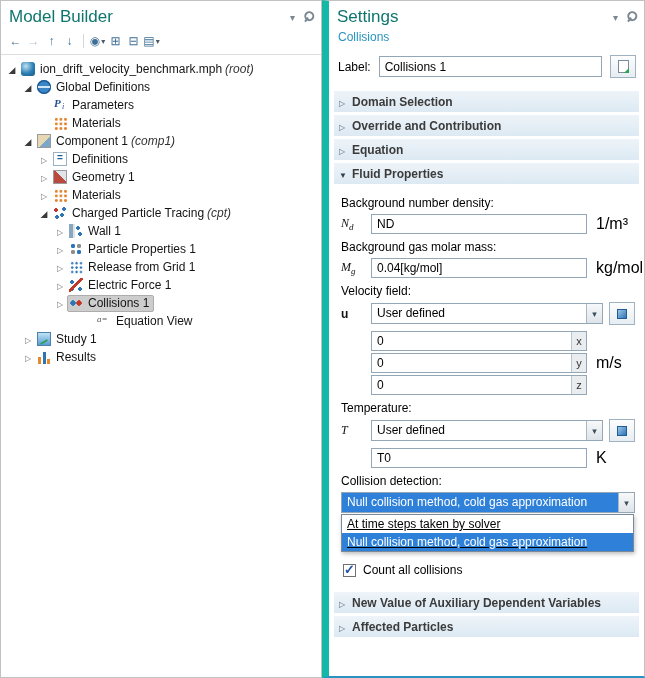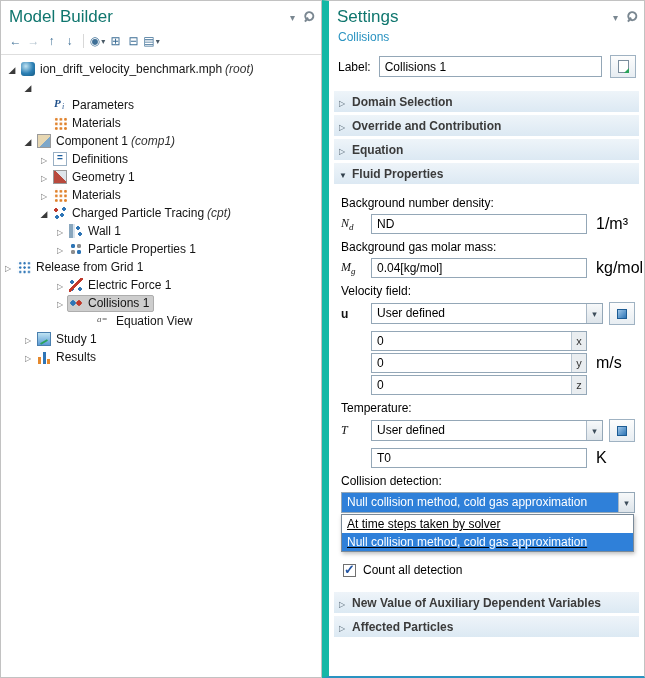--- a/index.html
+++ b/index.html
@@ -163,20 +163,24 @@
       <div class="trow" style="padding-left:4px">
         <span class="exp e"></span>
         <span class="tsel">
             <span class="ticon i-comsol"></span>
             <span class="tlabel">ion_drift_velocity_benchmark.mph</span>
             <span class="tsfx">(root)</span>
           </span>
       </div>
       <div class="trow" style="padding-left:20px">
         <span class="exp e"></span>
+        <span class="tsel">
+            <span class="ticon i-globe"></span>
+            <span class="tlabel">Global Definitions</span>
+          </span>
       </div>
       <div class="trow" style="padding-left:36px">
         <span class="exp"></span>
         <span class="tsel">
             <span class="ticon i-params"></span>
             <span class="tlabel">Parameters</span>
           </span>
       </div>
       <div class="trow" style="padding-left:36px">
         <span class="exp"></span>
@@ -229,21 +233,21 @@
             <span class="tlabel">Wall 1</span>
           </span>
       </div>
       <div class="trow" style="padding-left:52px">
         <span class="exp c"></span>
         <span class="tsel">
             <span class="ticon i-pprop"></span>
             <span class="tlabel">Particle Properties 1</span>
           </span>
       </div>
-      <div class="trow" style="">
+      <div class="trow" style="padding-left:52px">
         <span class="exp c"></span>
         <span class="tsel">
             <span class="ticon i-grid"></span>
             <span class="tlabel">Release from Grid 1</span>
           </span>
       </div>
       <div class="trow" style="padding-left:52px">
         <span class="exp c"></span>
         <span class="tsel">
             <span class="ticon i-ef"></span>
@@ -383,21 +387,21 @@
           <span class="cab"></span>
         </span>
       </div>
       <div class="ddlist">
         <div class="ddi">At time steps taken by solver</div>
         <div class="ddi hl">Null collision method, cold gas approximation</div>
       </div>
 
       <div class="cbrow">
         <span class="chk on"></span>
-        <span class="cbl">Count all detection</span>
+        <span class="cbl">Count all collisions</span>
       </div>
     </div>
 
     <div class="sec c">
       <span class="arr"></span>
       <span>New Value of Auxiliary Dependent Variables</span>
     </div>
     <div class="sec c">
       <span class="arr"></span>
       <span>Affected Particles</span>

